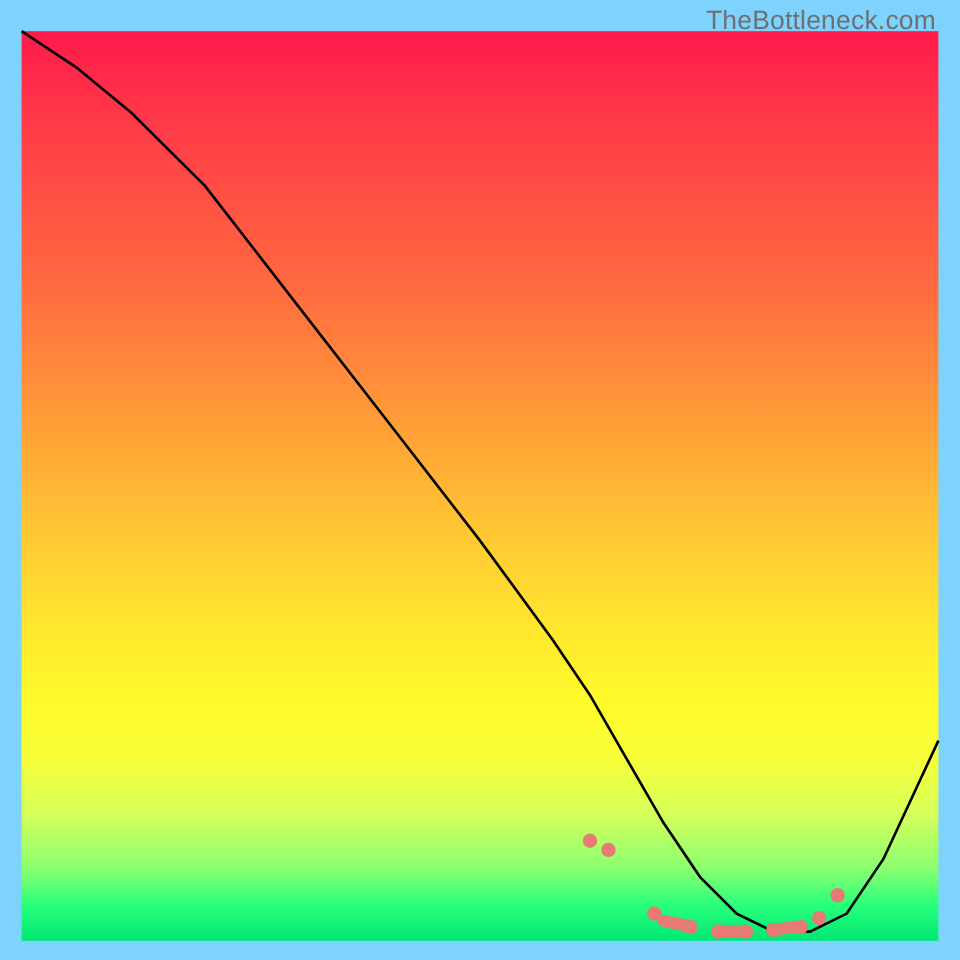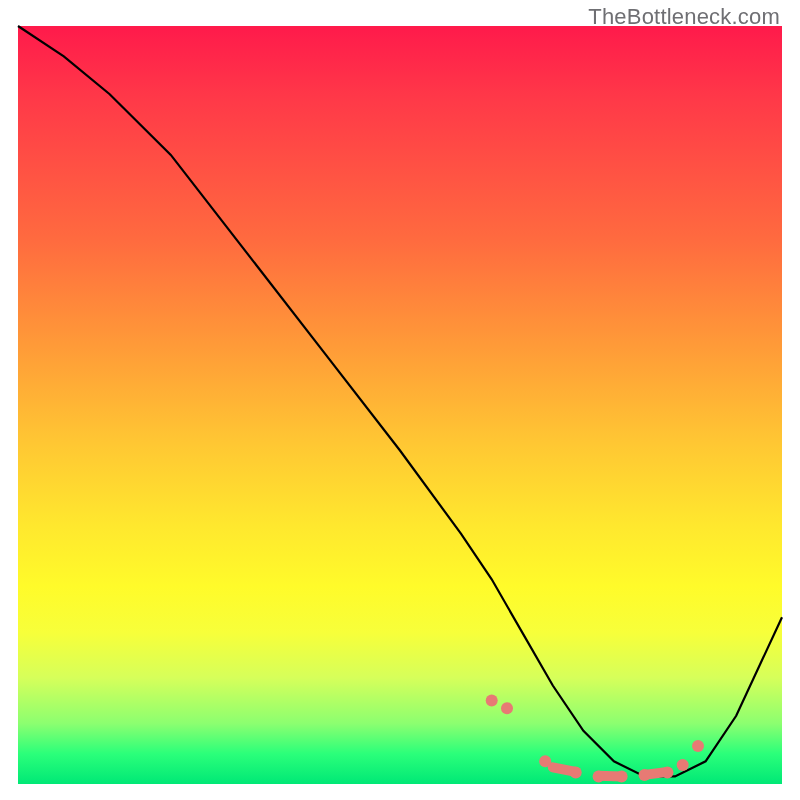--- a/index.html
+++ b/index.html
@@ -1,21 +1,21 @@
 <!DOCTYPE html>
 <html><head>
 <meta charset="utf-8">
 <style>
   * { margin: 0; padding: 0; box-sizing: border-box; }
   html, body { width: 800px; height: 800px; overflow: hidden; background: #000; }
   .frame {
     position: relative;
     width: 800px;
     height: 800px;
-    background: #ffffff;
+    background: #7dd3fc;
   }
   .plot {
     position: absolute;
     left: 18px;
     top: 26px;
     width: 764px;
     height: 758px;
     
     background: linear-gradient(to bottom,
       #ff1a4b 0%,

